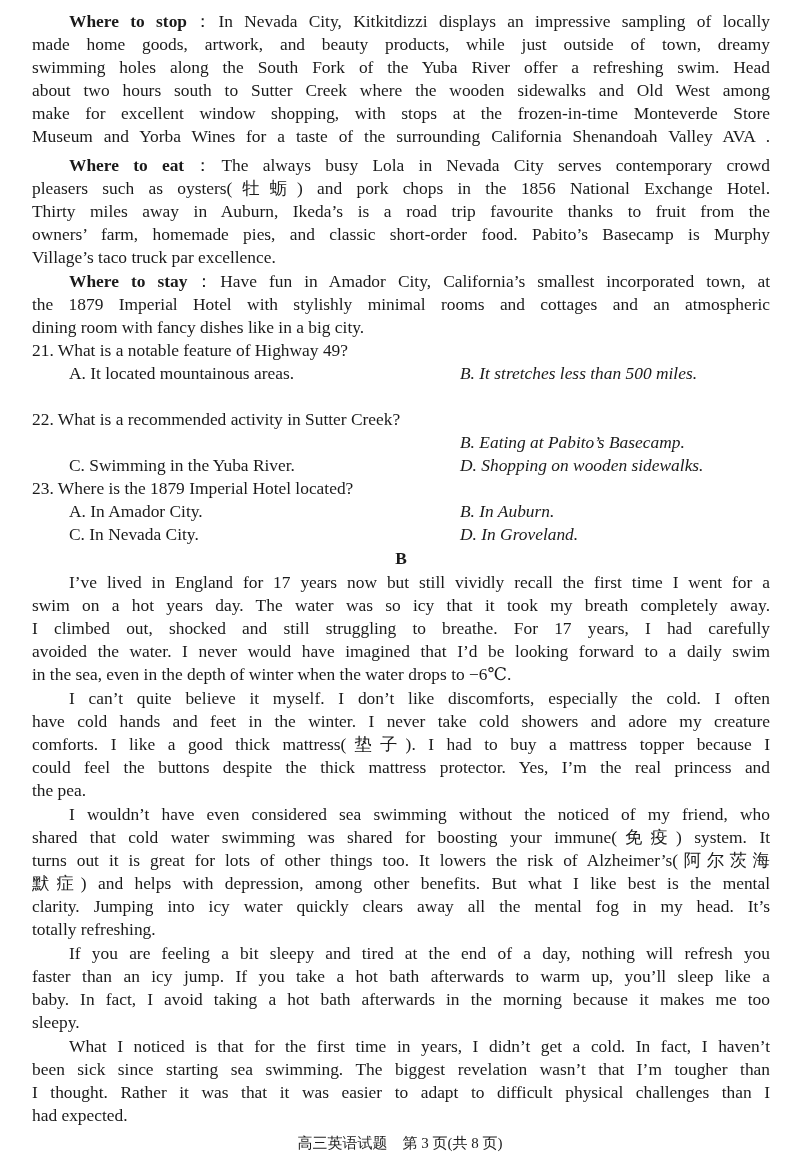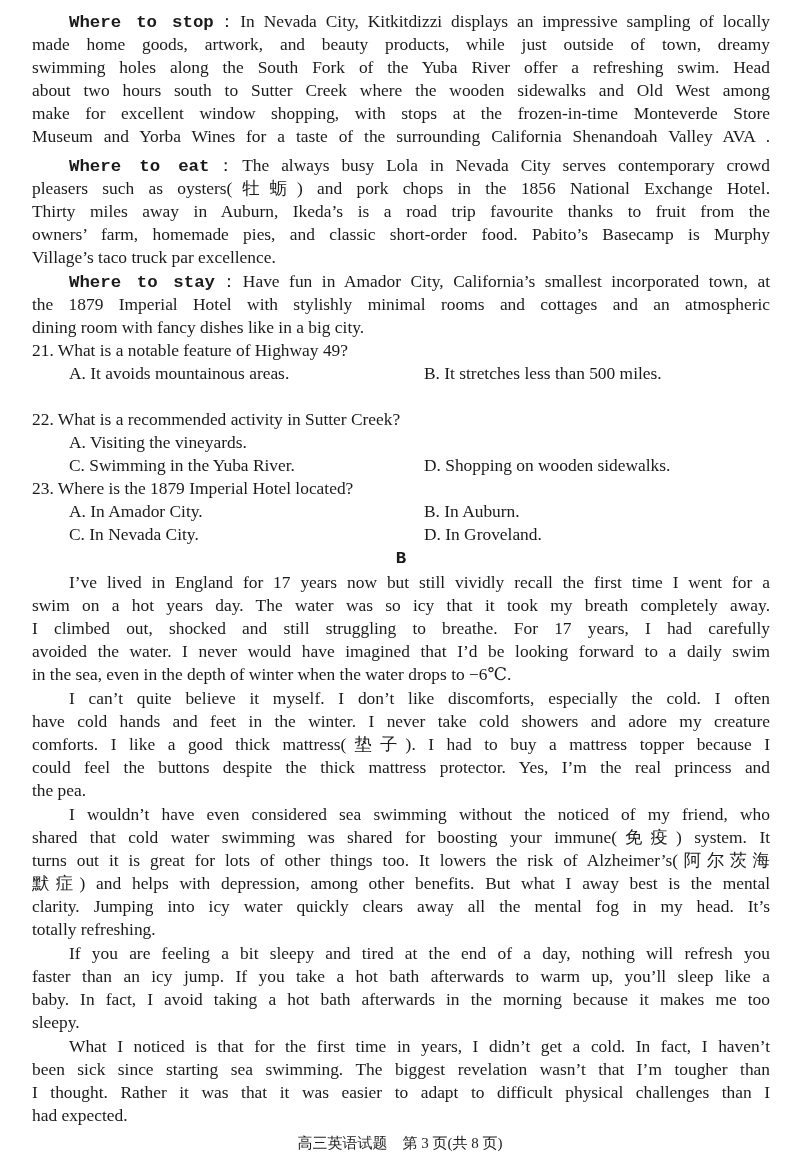--- a/index.html
+++ b/index.html
@@ -3,23 +3,23 @@
 <meta charset="utf-8">
 <style>
   html, body { margin: 0; padding: 0; background: #ffffff; }
   body { width: 800px; height: 1166px; position: relative; overflow: hidden;
          font-family: "Liberation Serif", "DejaVu Serif", serif; color: #1a1a1a; }
   .page { position: absolute; left: 32px; top: 4px; width: 738px; }
   .line { position: absolute; left: 0; width: 738px; height: 23px; font-size: 17.4px; line-height: 23px;
           white-space: nowrap; }
   .just { text-align: justify; text-align-last: justify; }
   .indent { padding-left: 37px; box-sizing: border-box; }
-  .bold { font-weight: bold; font-family: Liberation Mono, monospace; }
+  .bold { font-weight: bold; }
   .optA { position: absolute; left: 37px; }
-  .optB { position: absolute; left: 392px; }
+  .optB { position: absolute; left: 428px; font-style: italic; }
   .center { text-align: center; }
   .footer { position: absolute; left: 0; width: 800px; top: 1133px; text-align: center; font-size: 15px; line-height: 20px; }
 </style>
 </head>
 <body>
 
 <div class="page">
 
   <div class="line just indent" style="top:6px"><span class="bold">Where to stop</span><span>：</span><span>In Nevada City, Kitkitdizzi displays an impressive sampling of locally</span></div>
   <div class="line just" style="top:29px">made home goods, artwork, and beauty products, while just outside of town, dreamy</div>
@@ -33,29 +33,29 @@
   <div class="line just" style="top:196px">Thirty miles away in Auburn, Ikeda’s is a road trip favourite thanks to fruit from the</div>
   <div class="line just" style="top:219px">owners’ farm, homemade pies, and classic short-order food. Pabito’s Basecamp is Murphy</div>
   <div class="line" style="top:242px">Village’s taco truck par excellence.</div>
 
   <div class="line just indent" style="top:266px"><span class="bold">Where to stay</span><span>：</span><span>Have fun in Amador City, California’s smallest incorporated town, at</span></div>
   <div class="line just" style="top:289px">the 1879 Imperial Hotel with stylishly minimal rooms and cottages and an atmospheric</div>
   <div class="line" style="top:312px">dining room with fancy dishes like in a big city.</div>
 
   <div class="line" style="top:335px">21. What is a notable feature of Highway 49?</div>
   <div class="line" style="top:358px">
-    <span class="optA">A. It avoids mountainous areas.</span>
+    <span class="optA">A. It located mountainous areas.</span>
     <span class="optB">B. It stretches less than 500 miles.</span>
   </div>
   <div class="line" style="top:381px">
   </div>
 
   <div class="line" style="top:404px">22. What is a recommended activity in Sutter Creek?</div>
   <div class="line" style="top:427px">
-    <span class="optA">A. Visiting the vineyards.</span>
+    <span class="optB">B. Eating at Pabito’s Basecamp.</span>
   </div>
   <div class="line" style="top:450px">
     <span class="optA">C. Swimming in the Yuba River.</span>
     <span class="optB">D. Shopping on wooden sidewalks.</span>
   </div>
 
   <div class="line" style="top:473px">23. Where is the 1879 Imperial Hotel located?</div>
   <div class="line" style="top:496px">
     <span class="optA">A. In Amador City.</span>
     <span class="optB">B. In Auburn.</span>
@@ -75,21 +75,21 @@
 
   <div class="line just indent" style="top:683px">I can’t quite believe it myself. I don’t like discomforts, especially the cold. I often</div>
   <div class="line just" style="top:706px">have cold hands and feet in the winter. I never take cold showers and adore my creature</div>
   <div class="line just" style="top:729px">comforts. I like a good thick mattress(垫子). I had to buy a mattress topper because I</div>
   <div class="line just" style="top:752px">could feel the buttons despite the thick mattress protector. Yes, I’m the real princess and</div>
   <div class="line" style="top:775px">the pea.</div>
 
   <div class="line just indent" style="top:799px">I wouldn’t have even considered sea swimming without the noticed of my friend, who</div>
   <div class="line just" style="top:822px">shared that cold water swimming was shared for boosting your immune(免疫) system. It</div>
   <div class="line just" style="top:845px">turns out it is great for lots of other things too. It lowers the risk of Alzheimer’s(阿尔茨海</div>
-  <div class="line just" style="top:868px">默症) and helps with depression, among other benefits. But what I away best is the mental</div>
+  <div class="line just" style="top:868px">默症) and helps with depression, among other benefits. But what I like best is the mental</div>
   <div class="line just" style="top:891px">clarity. Jumping into icy water quickly clears away all the mental fog in my head. It’s</div>
   <div class="line" style="top:914px">totally refreshing.</div>
 
   <div class="line just indent" style="top:938px">If you are feeling a bit sleepy and tired at the end of a day, nothing will refresh you</div>
   <div class="line just" style="top:961px">faster than an icy jump. If you take a hot bath afterwards to warm up, you’ll sleep like a</div>
   <div class="line just" style="top:984px">baby. In fact, I avoid taking a hot bath afterwards in the morning because it makes me too</div>
   <div class="line" style="top:1007px">sleepy.</div>
 
   <div class="line just indent" style="top:1031px">What I noticed is that for the first time in years, I didn’t get a cold. In fact, I haven’t</div>
   <div class="line just" style="top:1054px">been sick since starting sea swimming. The biggest revelation wasn’t that I’m tougher than</div>

